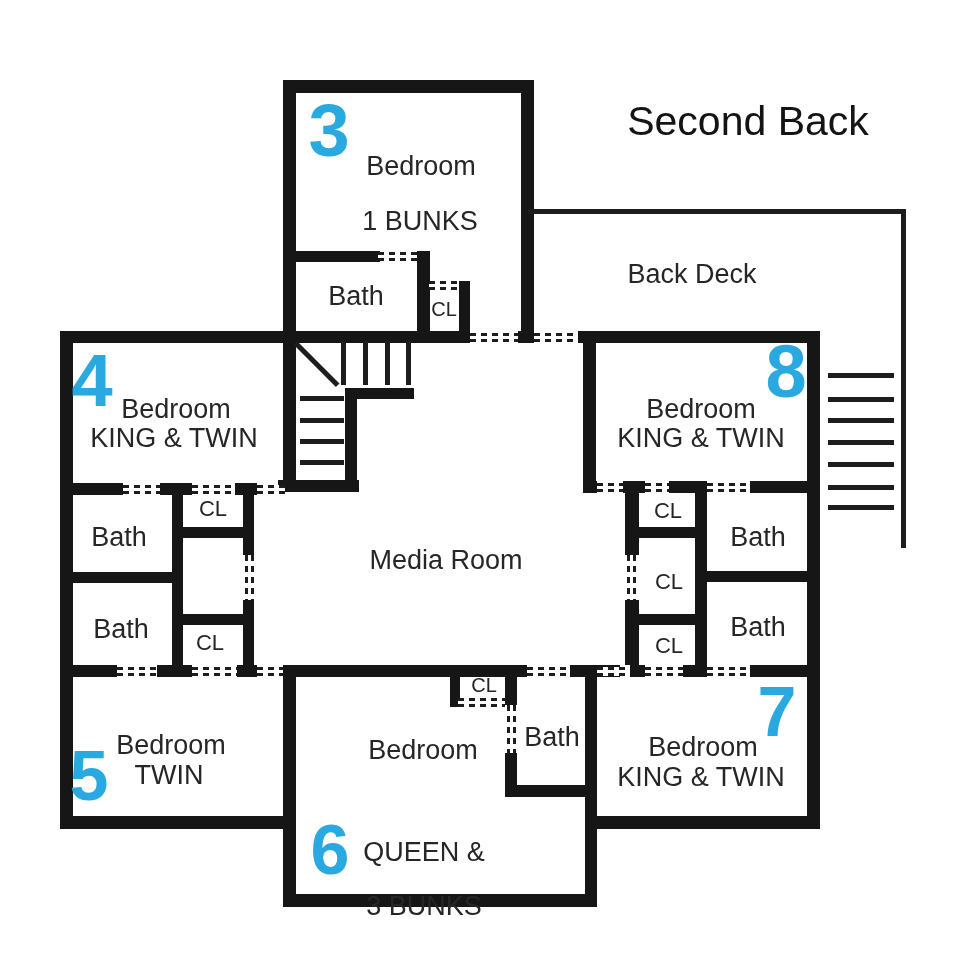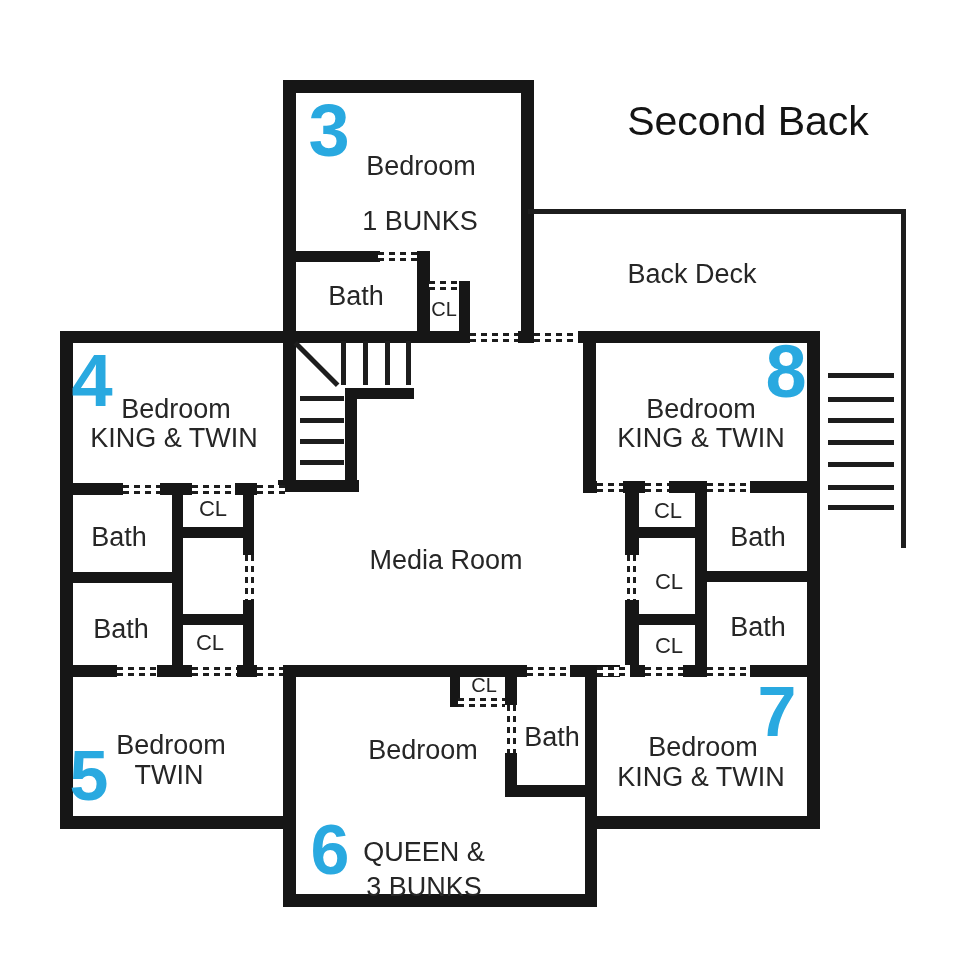--- a/index.html
+++ b/index.html
@@ -172,19 +172,19 @@
 
   <div class="lbl num-sm" style="left:89px; top:776px;">5</div>
   <div class="lbl s28" style="left:171px; top:745px;">Bedroom</div>
   <div class="lbl s28" style="left:169px; top:775px;">TWIN</div>
 
   <div class="lbl s20" style="left:484px; top:685px;">CL</div>
   <div class="lbl s28" style="left:552px; top:737px;">Bath</div>
   <div class="lbl num-sm" style="left:330px; top:850px;">6</div>
   <div class="lbl s28" style="left:423px; top:750px;">Bedroom</div>
   <div class="lbl s28" style="left:424px; top:805px;margin-top:47px;">QUEEN &amp;</div>
-  <div class="lbl s28" style="left:424px; top:887px;">3 BUNKS</div>
+  <div class="lbl s28" style="left:424px; top:906px;">3 BUNKS</div>
 
   <div class="lbl num-sm" style="left:777px; top:712px;">7</div>
   <div class="lbl s28" style="left:703px; top:747px;">Bedroom</div>
   <div class="lbl s28" style="left:701px; top:777px;">KING &amp; TWIN</div>
 
 </div>
 
 </body></html>

